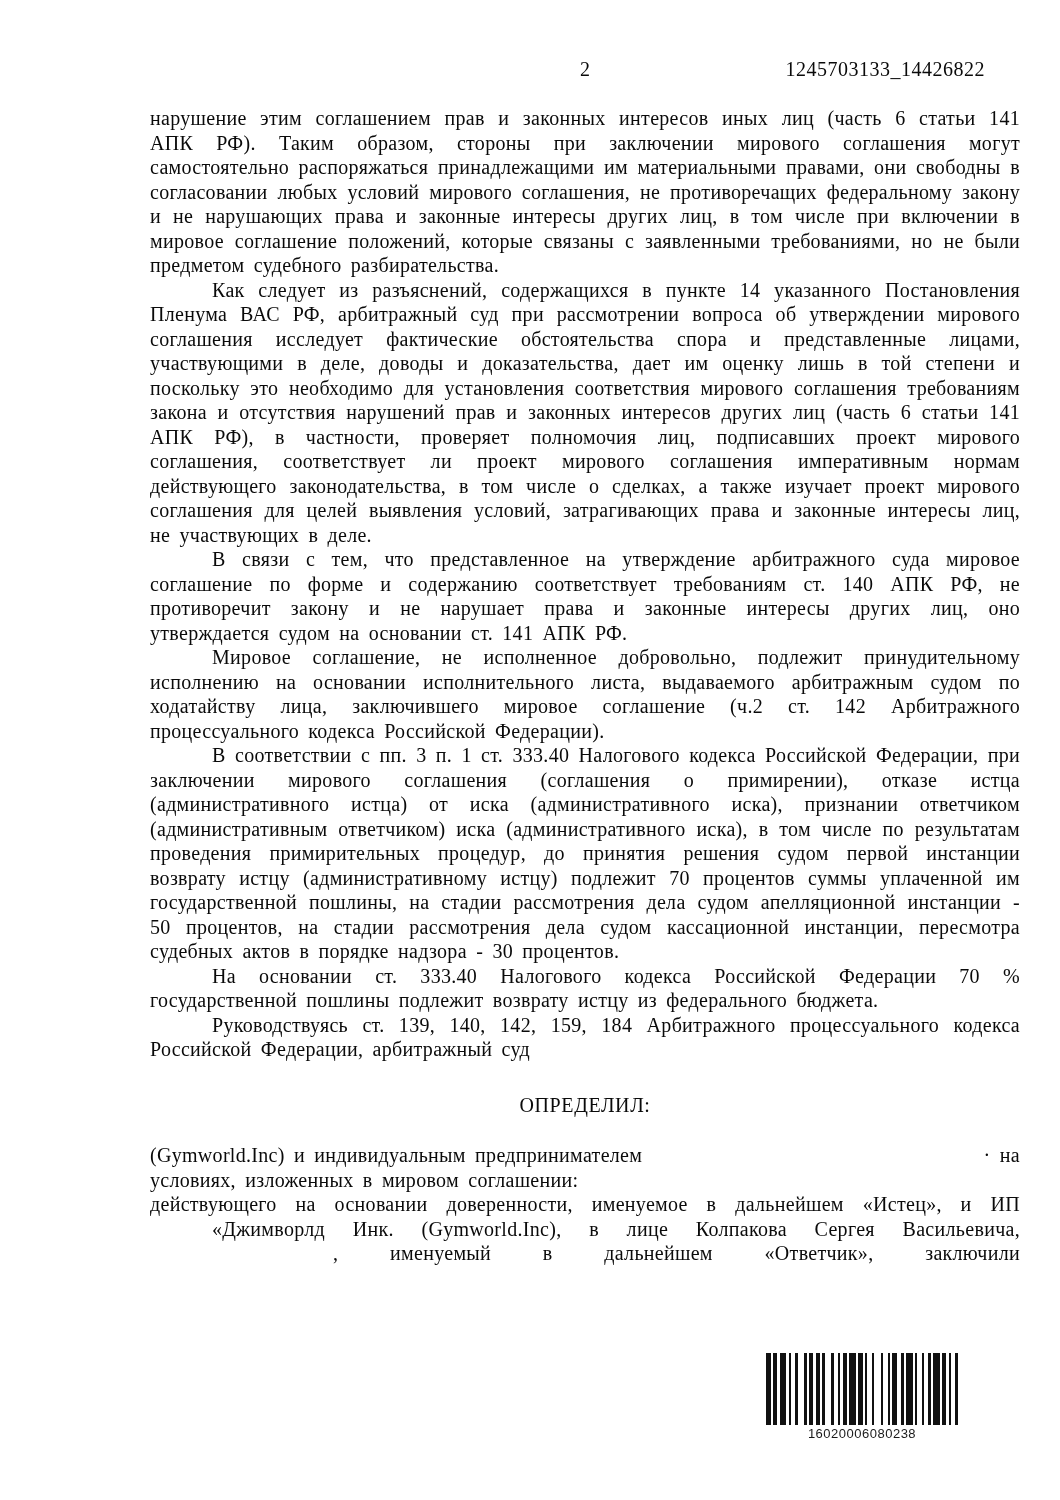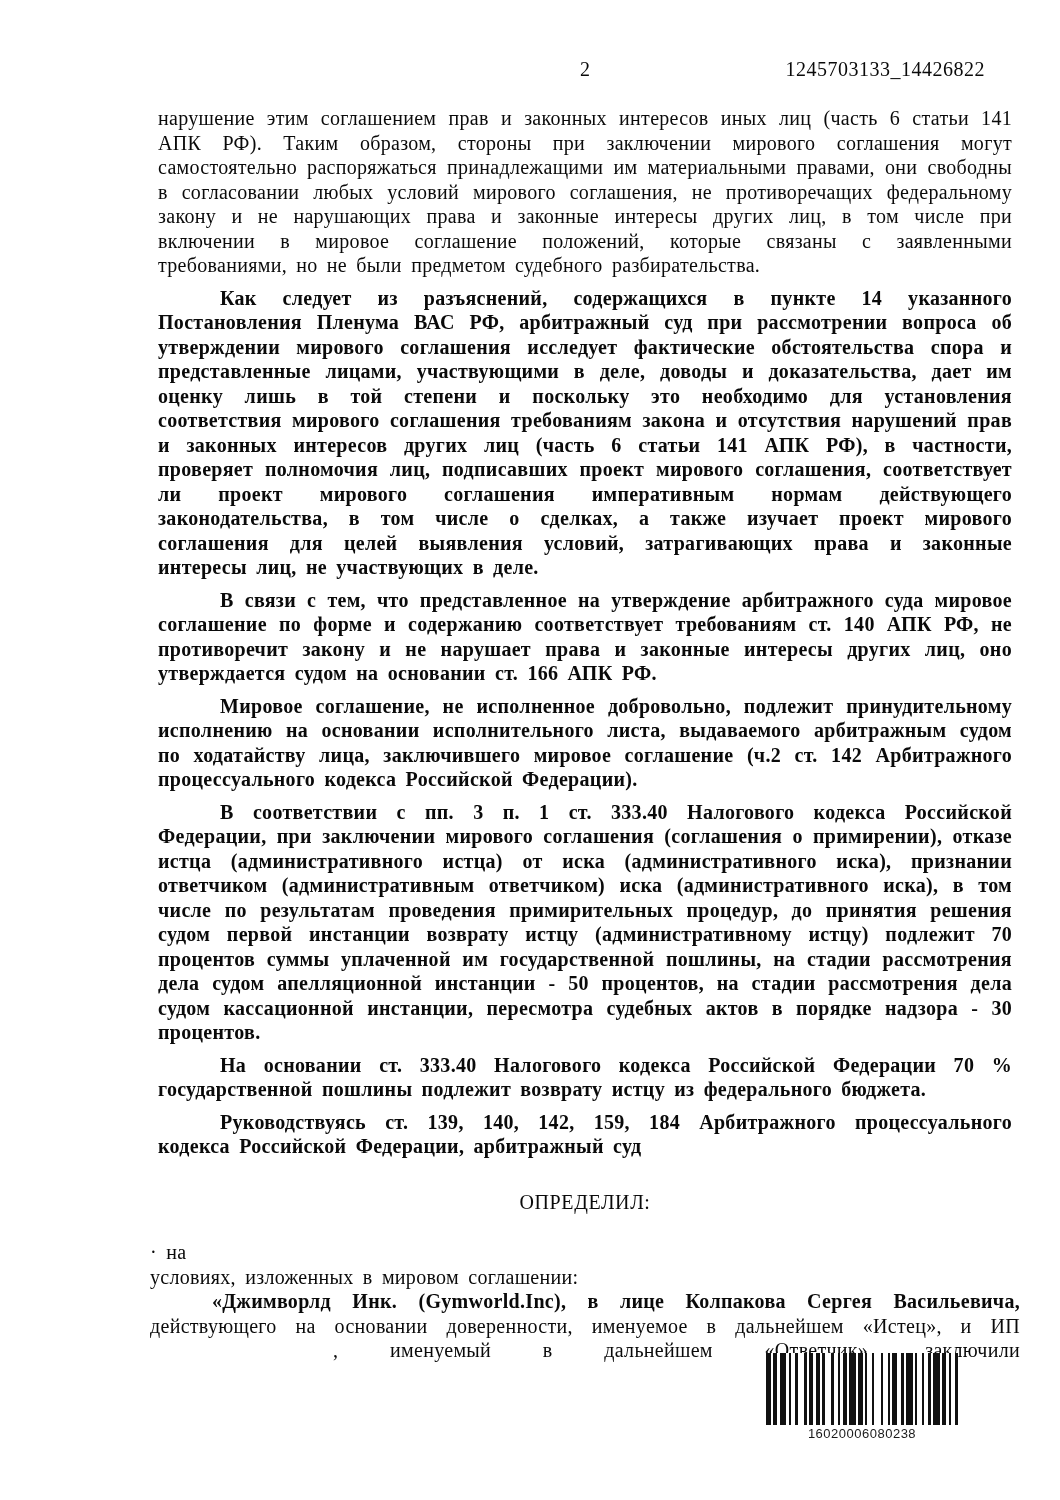--- a/index.html
+++ b/index.html
@@ -27,24 +27,24 @@
   }
   .content{
     margin:16px 0 0 150px;
     width:870px;
     font-size:20px;
     line-height:24.5px;
     letter-spacing:0.3px;
     word-spacing:4px;
   }
   .content p{
-    margin:8px;
+    margin:0;
     text-align:justify;
   }
-  .indent{text-indent:62px;font-weight:bold;}
+  .indent{text-indent:62px;}
   .ruling-heading{
     margin:31px 0 26px 0 !important;
     text-align:center !important;
     font-weight:normal;
     letter-spacing:0.6px;
   }
   .jline{
     display:block;
     text-align:justify;
     text-align-last:justify;
@@ -89,38 +89,39 @@
 <div class="page">
 
   <div class="header">
     <span class="page-num">2</span>
     <span class="doc-code">1245703133_14426822</span>
   </div>
 
   <div class="content">
     <p>нарушение этим соглашением прав и законных интересов иных лиц (часть 6 статьи 141 АПК РФ). Таким образом, стороны при заключении мирового соглашения могут самостоятельно распоряжаться принадлежащими им материальными правами, они свободны в согласовании любых условий мирового соглашения, не противоречащих федеральному закону и не нарушающих права и законные интересы других лиц, в том числе при включении в мировое соглашение положений, которые связаны с заявленными требованиями, но не были предметом судебного разбирательства.</p>
     <p class="indent">Как следует из разъяснений, содержащихся в пункте 14 указанного Постановления Пленума ВАС РФ, арбитражный суд при рассмотрении вопроса об утверждении мирового соглашения исследует фактические обстоятельства спора и представленные лицами, участвующими в деле, доводы и доказательства, дает им оценку лишь в той степени и поскольку это необходимо для установления соответствия мирового соглашения требованиям закона и отсутствия нарушений прав и законных интересов других лиц (часть 6 статьи 141 АПК РФ), в частности, проверяет полномочия лиц, подписавших проект мирового соглашения, соответствует ли проект мирового соглашения императивным нормам действующего законодательства, в том числе о сделках, а также изучает проект мирового соглашения для целей выявления условий, затрагивающих права и законные интересы лиц, не участвующих в деле.</p>
-    <p class="indent">В связи с тем, что представленное на утверждение арбитражного суда мировое соглашение по форме и содержанию соответствует требованиям ст. 140 АПК РФ, не противоречит закону и не нарушает права и законные интересы других лиц, оно утверждается судом на основании ст. 166 АПК РФ.</p>
+    <p class="indent">В связи с тем, что представленное на утверждение арбитражного суда мировое соглашение по форме и содержанию соответствует требованиям ст. 140 АПК РФ, не противоречит закону и не нарушает права и законные интересы других лиц, оно утверждается судом на основании ст. 141 АПК РФ.</p>
     <p class="indent">Мировое соглашение, не исполненное добровольно, подлежит принудительному исполнению на основании исполнительного листа, выдаваемого арбитражным судом по ходатайству лица, заключившего мировое соглашение (ч.2 ст. 142 Арбитражного процессуального кодекса Российской Федерации).</p>
     <p class="indent">В соответствии с пп. 3 п. 1 ст. 333.40 Налогового кодекса Российской Федерации, при заключении мирового соглашения (соглашения о примирении), отказе истца (административного истца) от иска (административного иска), признании ответчиком (административным ответчиком) иска (административного иска), в том числе по результатам проведения примирительных процедур, до принятия решения судом первой инстанции возврату истцу (административному истцу) подлежит 70 процентов суммы уплаченной им государственной пошлины, на стадии рассмотрения дела судом апелляционной инстанции - 50 процентов, на стадии рассмотрения дела судом кассационной инстанции, пересмотра судебных актов в порядке надзора - 30 процентов.</p>
     <p class="indent">На основании ст. 333.40 Налогового кодекса Российской Федерации 70 % государственной пошлины подлежит возврату истцу из федерального бюджета.</p>
     <p class="indent">Руководствуясь ст. 139, 140, 142, 159, 184 Арбитражного процессуального кодекса Российской Федерации, арбитражный суд</p>
 
     <p class="ruling-heading">ОПРЕДЕЛИЛ:</p>
 
     <div>
       <span class="split-line">
+        <span>(Gymworld.Inc) и индивидуальным предпринимателем</span>
         <span>· на</span>
       </span>
       <span class="plain-line">условиях, изложенных в мировом соглашении:</span>
     </div>
 
     <div>
+      <span class="jline">действующего на основании доверенности, именуемое в дальнейшем «Истец», и ИП</span>
       <span class="jline indent">«Джимворлд Инк. (Gymworld.Inc), в лице Колпакова Сергея Васильевича,</span>
-      <span class="jline">действующего на основании доверенности, именуемое в дальнейшем «Истец», и ИП</span>
       <span class="gap-line">
         <span class="redaction-gap"></span>
         <span class="stretch">, именуемый в дальнейшем «Ответчик», заключили</span>
       </span>
     </div>
   </div>
 
   <div class="barcode">
     <div class="barcode-bars">
         <div class="bar" style="width: 4.51765px;"></div>

